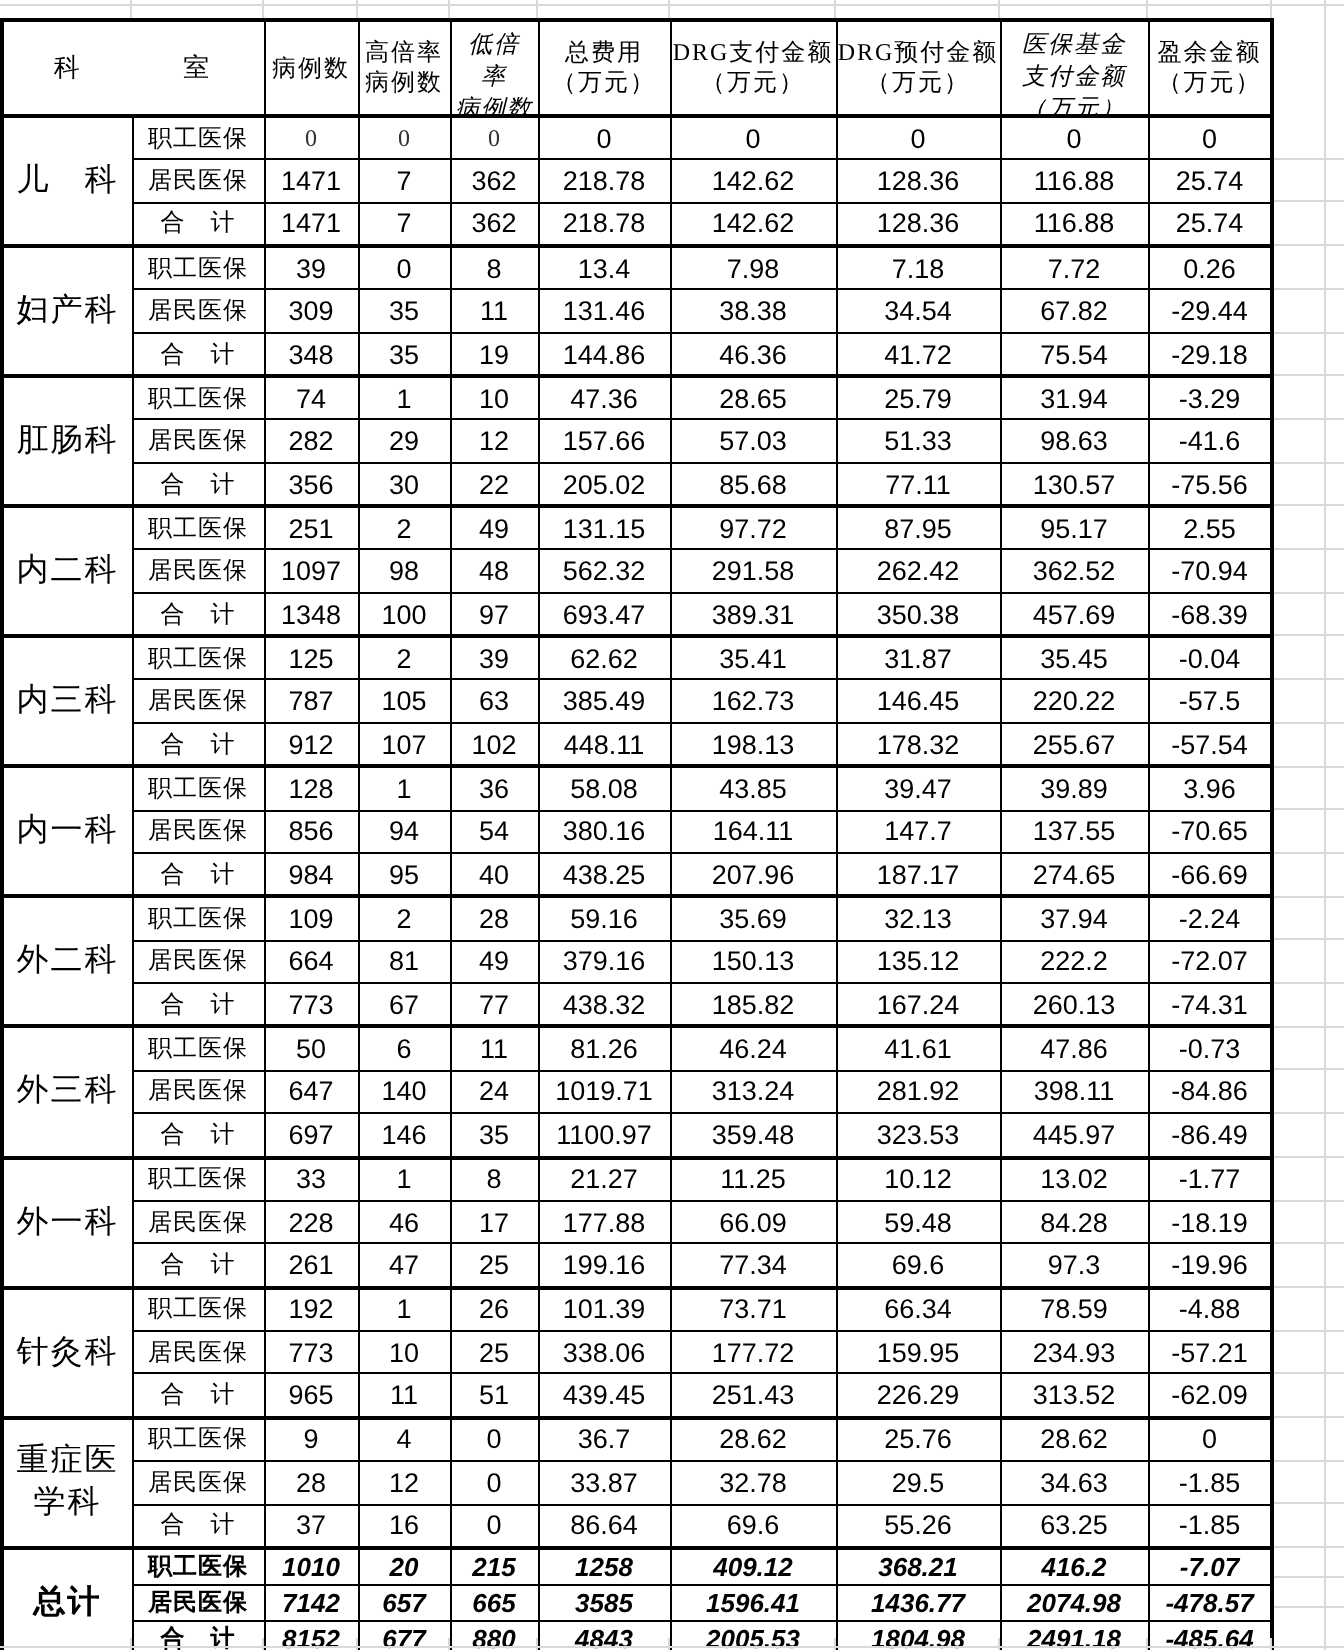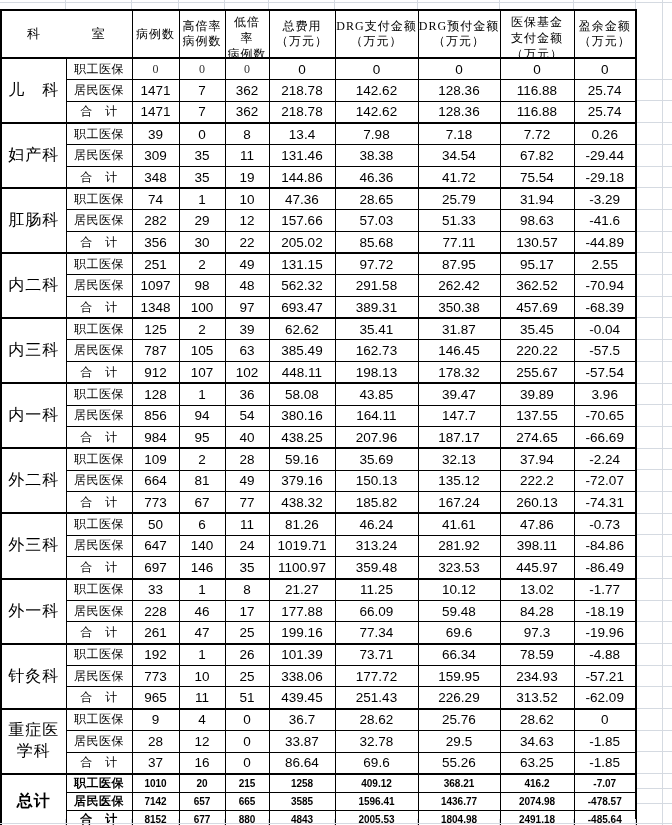--- a/index.html
+++ b/index.html
@@ -28,33 +28,33 @@
     overflow: hidden;
   }
   thead tr { height: 46px; }
   .hc {
     font-size: 12px;
     letter-spacing: 1px;
     font-weight: normal;
   }
   .hc .ht { white-space: pre-line; line-height: 15px; display: block; }
   
-  .h-clip { vertical-align: top; }
+  .h-clip { vertical-align: top; font-style: italic; }
   .h-clip .ht { line-height: 16px; height: 43px; margin-top: 3px; overflow: hidden; }
   .hd-flex { display: flex; justify-content: space-around; align-items: center; font-size: 13px; letter-spacing: 2px; }
 
   tbody tr.r { height: 21.7px; }
   tbody tr.total { height: 15px; }
   tbody tr.total td { font-weight: bold; }
   tbody tr.group-start td { border-top: 2px solid #000; }
 
   td.dept { font-size: 16px; letter-spacing: 1px; }
   td.ins  { font-size: 12px; letter-spacing: 0.5px; }
   td.num  { font-family: "Liberation Sans", sans-serif; font-size: 13.5px; }
-  tbody tr.total td.num { font-size: 10px; }
+  tbody tr.total td.num { font-size: 13px; font-style: italic; }
   
   td.num.z { font-family: "Liberation Serif", serif; font-size: 12px; color: #333; }
 </style>
 </head>
 <body>
 
 <div class="screen">
 
   <table class="report">
     <colgroup>
@@ -206,21 +206,21 @@
         </tr>
         <tr class="r">
           <td class="ins">合　计</td>
           <td class="num">356</td>
           <td class="num">30</td>
           <td class="num">22</td>
           <td class="num">205.02</td>
           <td class="num">85.68</td>
           <td class="num">77.11</td>
           <td class="num">130.57</td>
-          <td class="num">-44.89</td>
+          <td class="num">-75.56</td>
         </tr>
         <tr class="r group-start">
           <td rowspan="3" class="dept">内二科</td>
           <td class="ins">职工医保</td>
           <td class="num">251</td>
           <td class="num">2</td>
           <td class="num">49</td>
           <td class="num">131.15</td>
           <td class="num">97.72</td>
           <td class="num">87.95</td>

